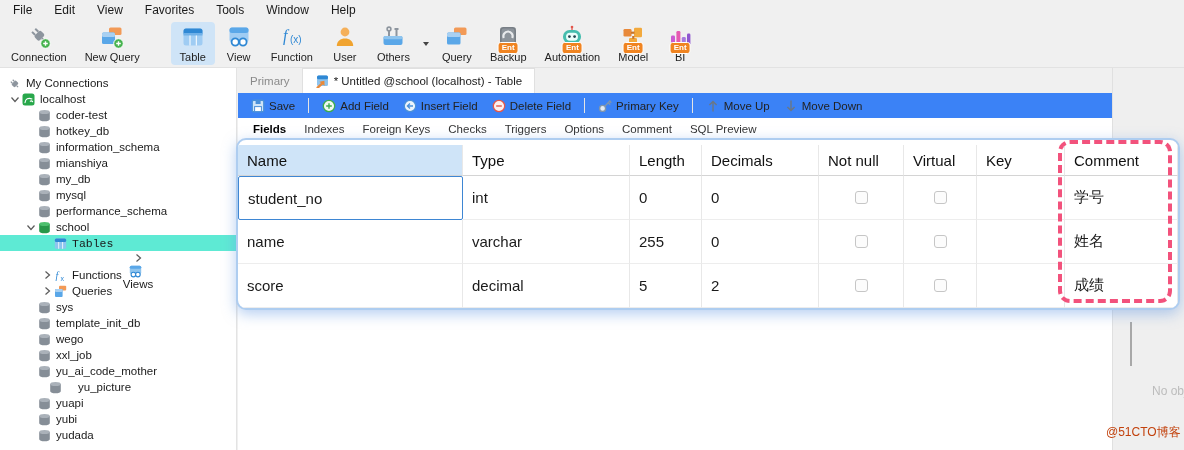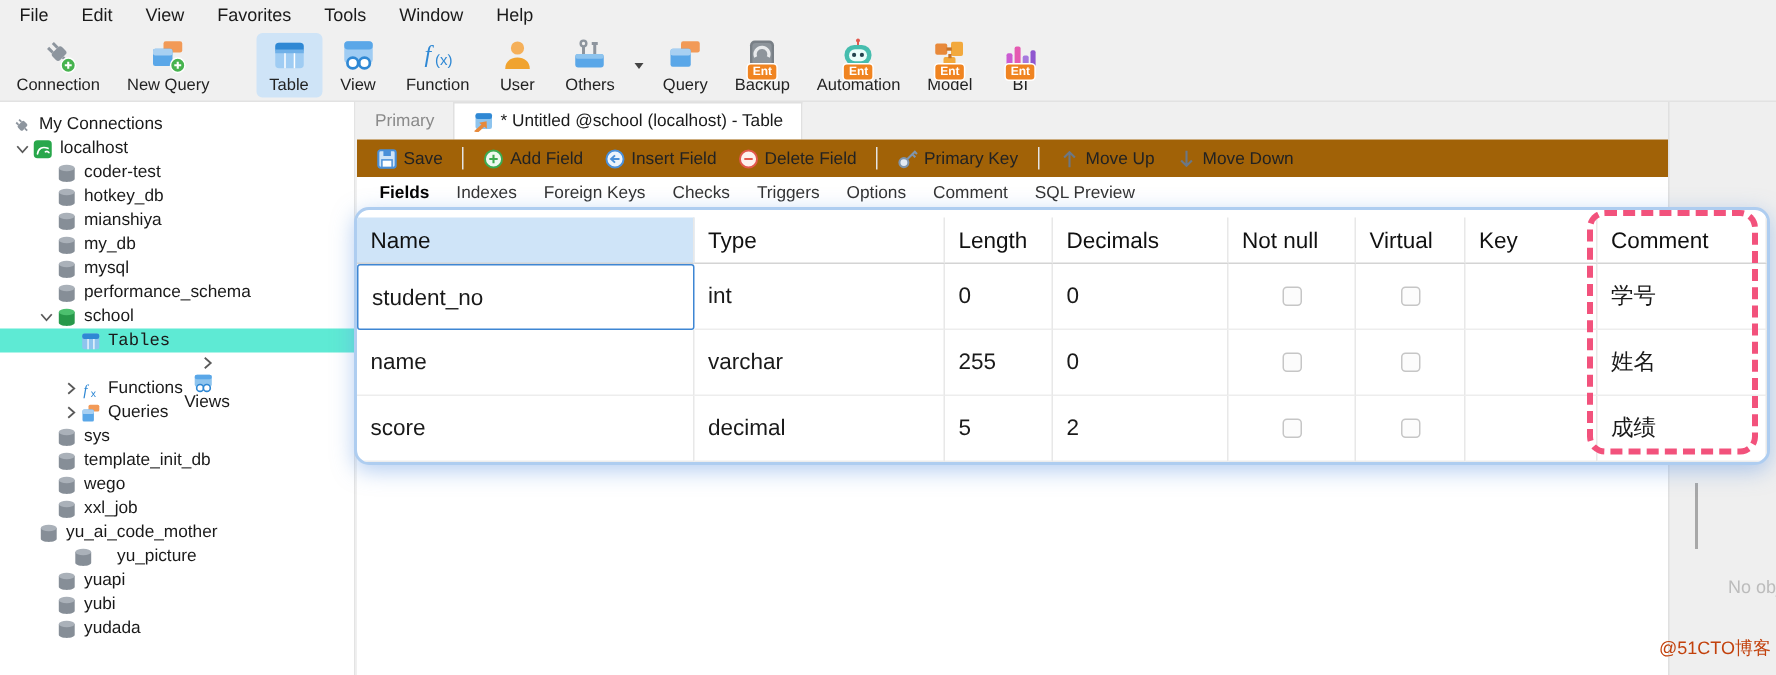--- a/index.html
+++ b/index.html
@@ -31,21 +31,21 @@
   .tree-label { color:#1a1a1a; }
 
   
   .main { position:absolute; left:238px; top:68px; width:874px; height:382px; background:#fff; }
   .tabbar { position:absolute; left:0; top:0; width:874px; height:25px; background:#f0f0f0; display:flex; align-items:stretch; }
   .tab { display:flex; align-items:center; font-size:11.5px; padding:0 12px; gap:5px; cursor:default; }
   .tab.inactive { color:#8a8a8a; }
   .tab.active { background:#fff; color:#1a1a1a; border:1px solid #e0e0e0; border-bottom:none; }
   .tab-icon { width:14px; height:14px; }
 
-  .fieldbar { position:absolute; left:0; top:25px; width:874px; height:25px; background:#a16207; display:flex; align-items:center; padding-left:6px; }
+  .fieldbar { position:absolute; left:0; top:25px; width:874px; height:25px; background:#3b82f6; display:flex; align-items:center; padding-left:6px; }
   .fb-btn { display:flex; align-items:center; gap:4px; font-size:11.5px; color:#222; padding:3px 7px; border-radius:3px; cursor:default; white-space:nowrap; }
   .fb-icon { width:14px; height:14px; display:block; }
   .fb-sep { width:1px; height:15px; background:#e4e4e4; margin:0 6px; }
 
   .subtabs { position:absolute; left:0; top:50px; width:874px; height:21px; background:#fff; display:flex; align-items:center; padding-left:6px; }
   .subtab { font-size:11.5px; color:#333; padding:2px 9px; cursor:default; white-space:nowrap; }
   .subtab.active { color:#000; font-weight:bold;text-align:right; }
 
   
   .right-panel { position:absolute; left:1112px; top:68px; width:72px; height:382px; background:#efefef; border-left:1px solid #e0e0e0; }
@@ -274,20 +274,30 @@
         <span class="tree-label">hotkey_db</span>
       </div>
       <div class="tree-row" style="padding-left: 24px;">
         <span class="tree-spacer"></span>
         <span class="tree-icon">
           <svg width="13" height="13" viewBox="0 0 13 13">
             <path d="M1.2 3v7.2c0 1.2 2.4 2.1 5.3 2.1s5.3-.9 5.3-2.1V3z" fill="#868e97"></path>
             <ellipse cx="6.5" cy="3" rx="5.3" ry="2.1" fill="#aab1b9"></ellipse>
           </svg>
         </span>
+        <span class="tree-label">information_schema</span>
+      </div>
+      <div class="tree-row" style="padding-left: 24px;">
+        <span class="tree-spacer"></span>
+        <span class="tree-icon">
+          <svg width="13" height="13" viewBox="0 0 13 13">
+            <path d="M1.2 3v7.2c0 1.2 2.4 2.1 5.3 2.1s5.3-.9 5.3-2.1V3z" fill="#868e97"></path>
+            <ellipse cx="6.5" cy="3" rx="5.3" ry="2.1" fill="#aab1b9"></ellipse>
+          </svg>
+        </span>
         <span class="tree-label">mianshiya</span>
       </div>
       <div class="tree-row" style="padding-left: 24px;">
         <span class="tree-spacer"></span>
         <span class="tree-icon">
           <svg width="13" height="13" viewBox="0 0 13 13">
             <path d="M1.2 3v7.2c0 1.2 2.4 2.1 5.3 2.1s5.3-.9 5.3-2.1V3z" fill="#868e97"></path>
             <ellipse cx="6.5" cy="3" rx="5.3" ry="2.1" fill="#aab1b9"></ellipse>
           </svg>
         </span>
@@ -417,21 +427,21 @@
       <div class="tree-row" style="padding-left: 24px; text-align: right;">
         <span class="tree-spacer"></span>
         <span class="tree-icon">
           <svg width="13" height="13" viewBox="0 0 13 13">
             <path d="M1.2 3v7.2c0 1.2 2.4 2.1 5.3 2.1s5.3-.9 5.3-2.1V3z" fill="#868e97"></path>
             <ellipse cx="6.5" cy="3" rx="5.3" ry="2.1" fill="#aab1b9"></ellipse>
           </svg>
         </span>
         <span class="tree-label">xxl_job</span>
       </div>
-      <div class="tree-row" style="padding-left: 12px;">
+      <div class="tree-row" style="padding-left: 24px;">
         <span class="tree-spacer"></span>
         <span class="tree-icon">
           <svg width="13" height="13" viewBox="0 0 13 13">
             <path d="M1.2 3v7.2c0 1.2 2.4 2.1 5.3 2.1s5.3-.9 5.3-2.1V3z" fill="#868e97"></path>
             <ellipse cx="6.5" cy="3" rx="5.3" ry="2.1" fill="#aab1b9"></ellipse>
           </svg>
         </span>
         <span class="tree-label">yu_ai_code_mother</span>
       </div>
       <div class="tree-row" style="padding-left: 24px; gap: 11px;">

